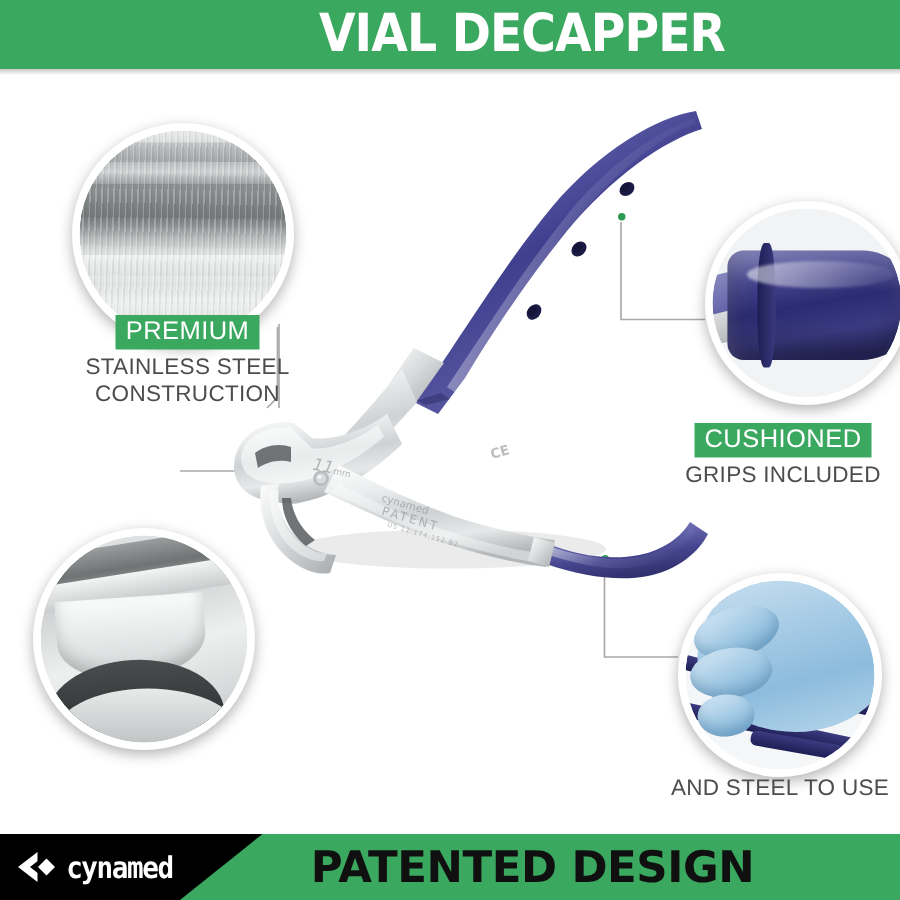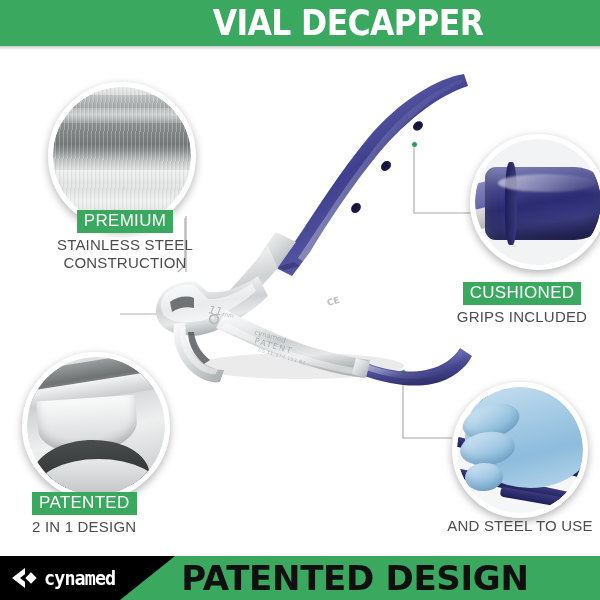--- a/index.html
+++ b/index.html
@@ -16,21 +16,21 @@
   .hdr-black{color:#101010;font-size:35px;font-weight:bold;letter-spacing:-.6px;
              font-family:"DejaVu Sans",sans-serif;}
   .header-shadow{position:absolute;left:0;top:46px;width:600px;height:4px;
                  background:linear-gradient(#c9c9c9,rgba(255,255,255,0));}
 
   
   .footer{position:absolute;left:0;top:556px;width:600px;height:44px;background:#3aa85f;
           overflow:hidden;}
   .footer-title{position:absolute;left:0;top:0;width:600px;height:44px;
                 display:flex;align-items:center;justify-content:center;
-                color:#101010;font-size:34px;font-weight:bold;letter-spacing:-.3px;
+                color:#101010;font-size:29px;font-weight:bold;letter-spacing:-.3px;
                 font-family:"DejaVu Sans",sans-serif;padding-left:110px;
                 box-sizing:border-box;}
   .footer-wedge{position:absolute;left:0;top:0;width:215px;height:44px;background:#000000;
      clip-path:polygon(0 0, 175px 0, 120px 44px, 0 44px);}
   .logo{position:absolute;left:12px;top:10px;display:flex;align-items:center;gap:3px;}
   .logo-mark{position:relative;width:26px;height:21px;}
   .logo-chev{position:absolute;left:0;top:0;width:0;height:0;
              border-top:10.5px solid transparent;border-bottom:10.5px solid transparent;
              border-right:13px solid #ffffff;}
   .logo-chev2{position:absolute;left:8px;top:3px;width:0;height:0;
@@ -320,24 +320,20 @@
     <span class="chip">PREMIUM</span>
     <div class="sub" style="margin-top:3px;">STAINLESS STEEL</div>
     <div class="sub">CONSTRUCTION</div>
   </div>
 
   <div class="callout ta-center" style="left:444px;top:282px;width:156px;">
     <span class="chip">CUSHIONED</span>
     <div class="sub" style="margin-top:3px;">GRIPS INCLUDED</div>
   </div>
 
-  <div class="callout ta-left" style="left:32px;top:492px;width:170px;">
-    <span class="chip">PATENTED</span>
-    <div class="sub" style="margin-top:3px;">2 IN 1 DESIGN</div>
-  </div>
 
   <div class="callout ta-center" style="left:442px;top:514px;width:156px;">
     <div class="sub" style="margin-top:3px;">AND STEEL TO USE</div>
   </div>
 
   <div class="footer">
     <div class="footer-title">PATENTED DESIGN</div>
     <div class="footer-wedge"></div>
     <div class="logo">
       <span class="logo-mark">

